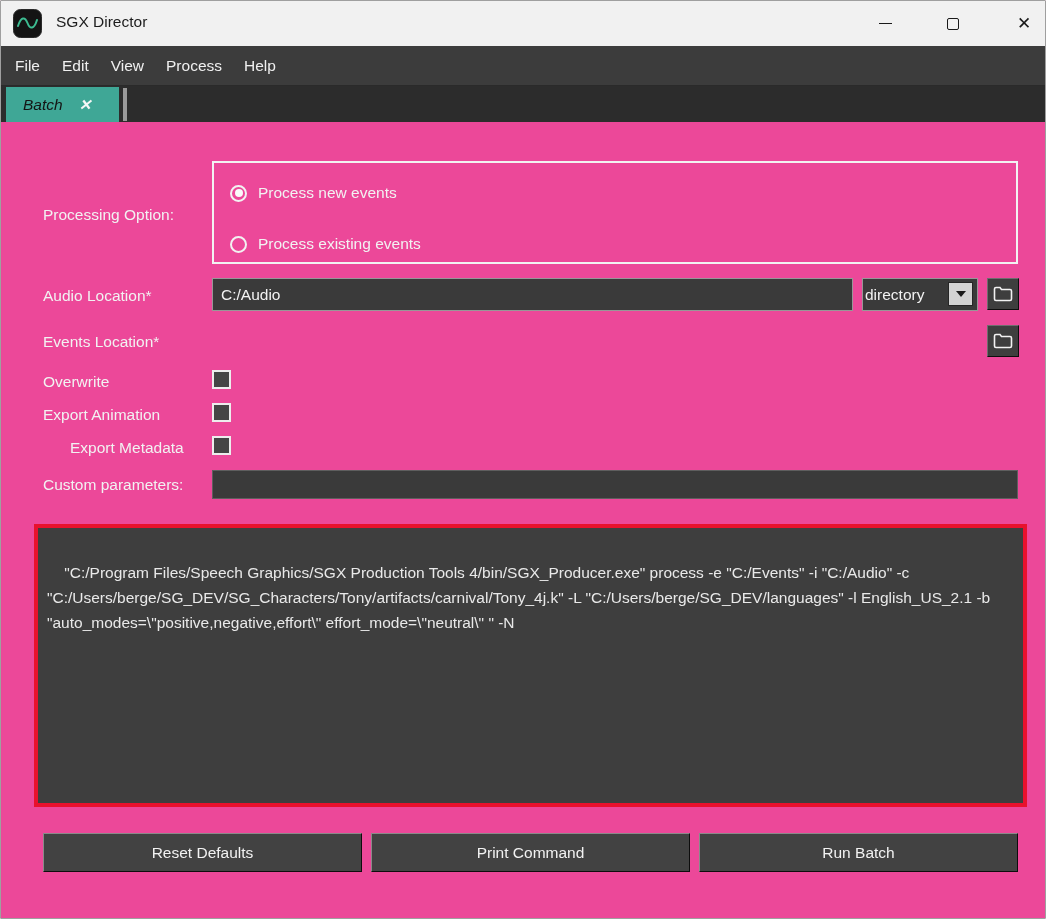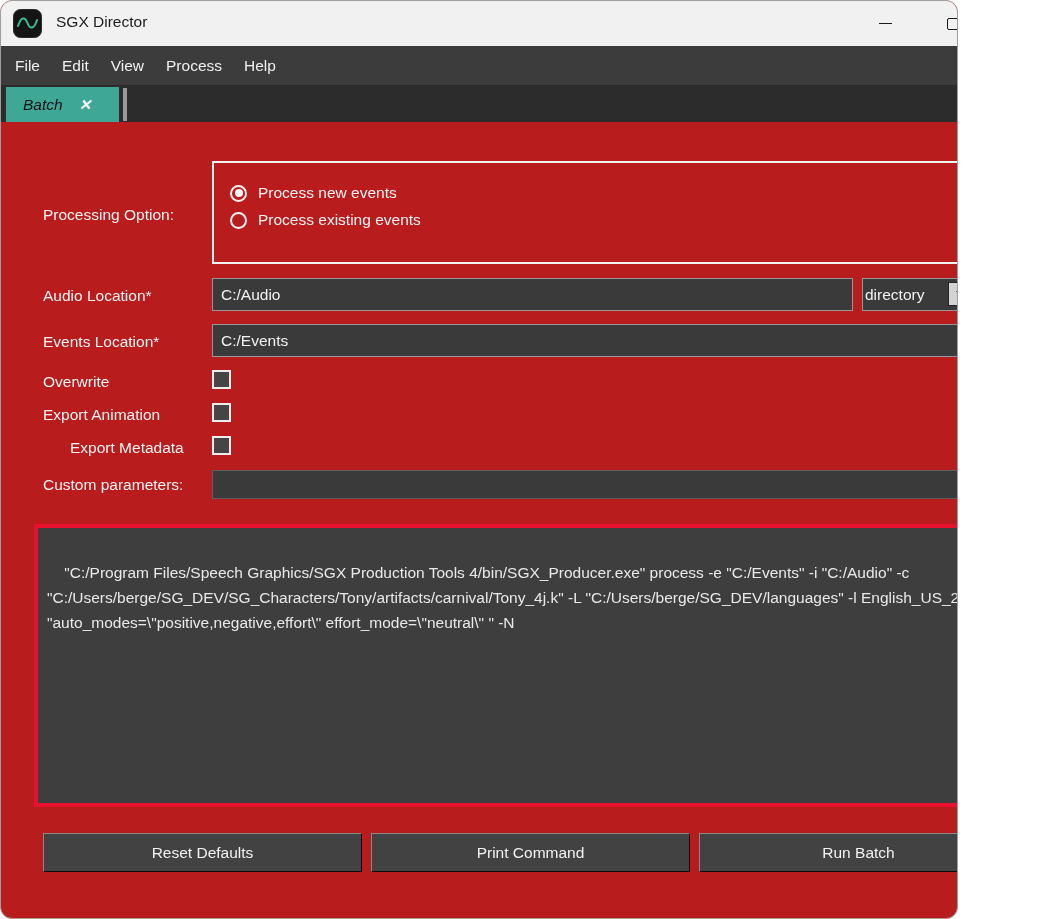--- a/index.html
+++ b/index.html
@@ -1,18 +1,18 @@
 <!DOCTYPE html>
 <html><head>
 <meta charset="utf-8">
 <style>
   html,body{margin:0;padding:0;background:#ffffff;font-family:"Liberation Sans",sans-serif;}
   .window{
-    position:relative;width:958px;height:919px;box-sizing:border-box;
-    border:1px solid #9f9f9f;border-radius:12px;overflow:hidden;background:#b91c1c;
+    position:relative;width:1046px;height:919px;box-sizing:border-box;
+    border:1px solid #9f9f9f;border-radius:1px;overflow:hidden;background:#ec4899;
   }
   
   .titlebar{position:absolute;left:0;top:0;right:0;height:45px;background:#f1f1f1;display:flex;align-items:center;}
   .app-icon{position:absolute;left:12px;top:8px;width:29px;height:29px;}
   .title-text{position:absolute;left:55px;top:12px;font-size:15.5px;color:#1c1c1c;}
   .win-btn{position:absolute;top:0;width:46px;height:45px;display:flex;align-items:center;justify-content:center;cursor:default;}
   .win-btn.min{left:861px;}
   .win-btn.max{left:929px;}
   .win-btn.close{left:1000px;}
   .glyph-min{display:block;width:13px;height:0;border-top:1.6px solid #1a1a1a;}
@@ -84,42 +84,41 @@
     </div>
     <div class="tab-divider"></div>
   </div>
 
   <span class="flabel" style="left:42px;top:205px;">Processing Option:</span>
   <div class="groupbox">
     <div class="radio-row" style="top:21px;">
       <span class="radio selected"></span>
       <span class="radio-label">Process new events</span>
     </div>
-    <div class="radio-row" style="top:48px;">
+    <div class="radio-row" style="top:72px;">
       <span class="radio"></span>
       <span class="radio-label">Process existing events</span>
     </div>
   </div>
 
   <span class="flabel" style="left:42px;top:286px;">Audio Location*</span>
   <input class="text-input" style="left: 211px; top: 277px; width: 641px;" value="C:/Audio">
   <div class="dropdown">
     <span>directory</span>
     <span class="dropdown-btn">
       <span class="arrow-down"></span>
     </span>
   </div>
   <div class="icon-btn" style="top:277px;">
     <svg width="20" height="16" viewBox="0 0 20 16">
       <path d="M1.5 3 Q1.5 1.5 3 1.5 L7 1.5 L8.5 3.5 L17 3.5 Q18.5 3.5 18.5 5 L18.5 13 Q18.5 14.5 17 14.5 L3 14.5 Q1.5 14.5 1.5 13 Z" fill="none" stroke="#f2f2f2" stroke-width="1.6"></path>
     </svg>
   </div>
 
   <span class="flabel" style="left:42px;top:332px;">Events Location*</span>
-  <input class="text-input" style="left: 211px; top: 323px; width: 766px;" value="C:/Events">
   <div class="icon-btn" style="top:324px;">
     <svg width="20" height="16" viewBox="0 0 20 16">
       <path d="M1.5 3 Q1.5 1.5 3 1.5 L7 1.5 L8.5 3.5 L17 3.5 Q18.5 3.5 18.5 5 L18.5 13 Q18.5 14.5 17 14.5 L3 14.5 Q1.5 14.5 1.5 13 Z" fill="none" stroke="#f2f2f2" stroke-width="1.6"></path>
     </svg>
   </div>
 
   <span class="flabel" style="left:42px;top:372px;">Overwrite</span>
   <span class="checkbox" style="top:369px;"></span>
 
   <span class="flabel" style="left:42px;top:405px;">Export Animation</span>

